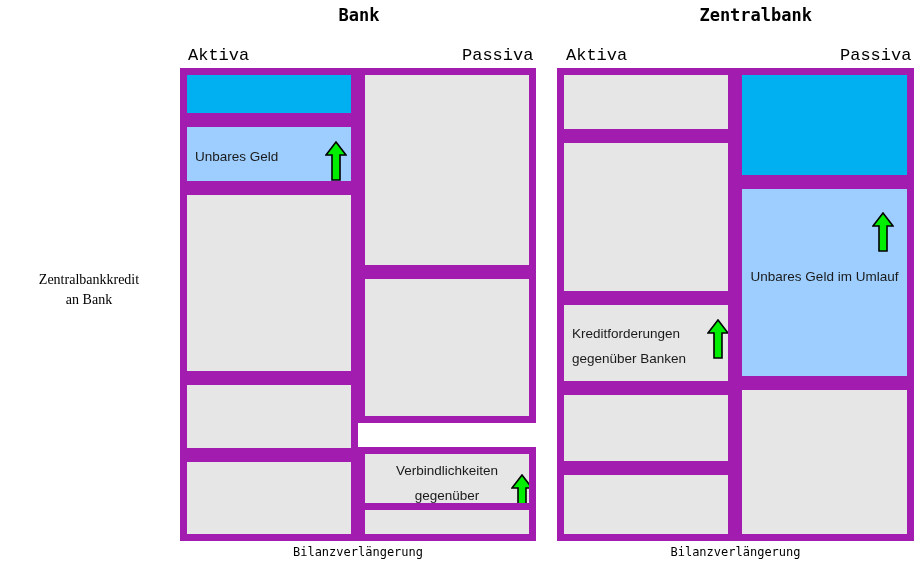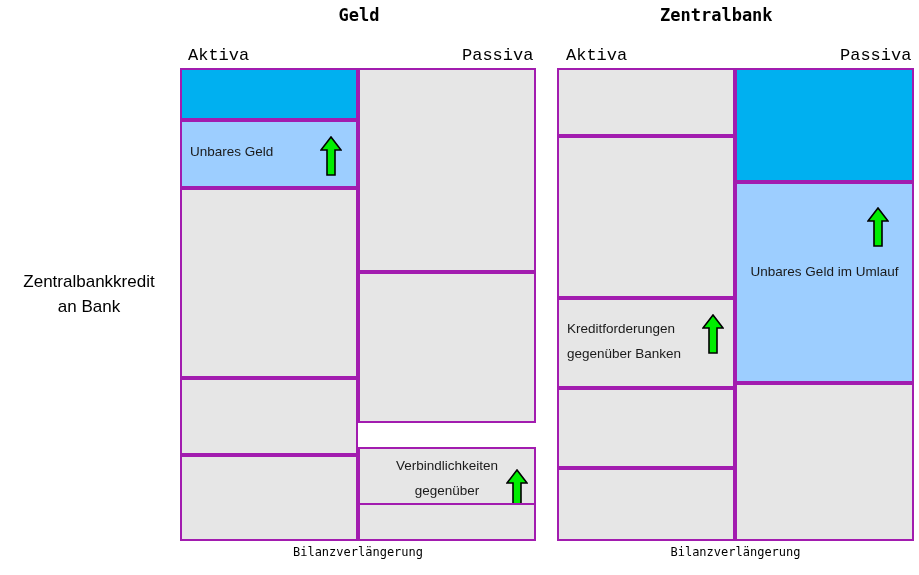--- a/index.html
+++ b/index.html
@@ -48,32 +48,32 @@
     font-family: "DejaVu Sans Mono", monospace;
     font-size: 12px;
     color: #000000;
     text-align: center;
     white-space: nowrap;
   }
 
   
   .side-note {
     position: absolute;
-    font-family: Liberation Sans, sans-serif;
-    font-size: 17px;
+    font-family: Liberation Serif, serif;
+    font-size: 14px;
     color: #000000;
     text-align: center;
     line-height: 1.45;
   }
 
   
   .bs-cell {
     position: absolute;
     box-sizing: border-box;
-    border: 2px solid #a21caf;
+    border: 7px solid #a21caf;
     background: #e6e6e6;
     overflow: hidden;
   }
   .bs-cell.blue-dark  { background: #00b0f0; }
   .bs-cell.blue-light { background: #9dceff; }
 
   .cell-label {
     position: absolute;
     left: 0;
     width: 100%;
@@ -97,26 +97,26 @@
   .arrow-up svg { display: block; width: 100%; height: 100%; }
 </style>
 </head>
 <body>
 
 <div class="stage">
 
   <div class="side-note" id="side-note" style="left: 0px; top: 270px; width: 178px; white-space: pre-line;">Zentralbankkredit
 an Bank</div>
 
-  <div class="panel-title" id="title-bank" style="left: 283px; top: 5px; width: 152px; text-align: center;">Geld</div>
+  <div class="panel-title" id="title-bank" style="left: 283px; top: 5px; width: 152px; text-align: center;">Bank</div>
   <div class="col-caption" id="cap-bank-aktiva" style="left: 188px; top: 46px;">Aktiva</div>
   <div class="col-caption" id="cap-bank-passiva" style="left: 462px; top: 46px;">Passiva</div>
   <div class="panel-footer" id="footer-bank" style="left: 180px; top: 545px; width: 356px; text-align: center;">Bilanzverlängerung</div>
 
-  <div class="panel-title" id="title-zb" style="left: 660px; top: 5px; width: 152px; text-align: left;">Zentralbank</div>
+  <div class="panel-title" id="title-zb" style="left: 660px; top: 5px; width: 152px; text-align: right;">Zentralbank</div>
   <div class="col-caption" id="cap-zb-aktiva" style="left: 566px; top: 46px;">Aktiva</div>
   <div class="col-caption" id="cap-zb-passiva" style="left: 840px; top: 46px;">Passiva</div>
   <div class="panel-footer" id="footer-zb" style="left: 557px; top: 545px; width: 357px; text-align: center;">Bilanzverlängerung</div>
 
   <div id="cells-layer">
       <div class="bs-cell blue-dark" style="left: 180px; top: 68px; width: 178px; height: 52px;"></div>
       <div class="bs-cell blue-light" style="left: 180px; top: 120px; width: 178px; height: 68px;">
         <div class="cell-label lbl-left" style="top: 18px;">Unbares Geld</div>
         <div class="arrow-up" style="left: 138px; top: 14px;">
           <svg viewBox="0 0 22 40" xmlns="http://www.w3.org/2000/svg">

